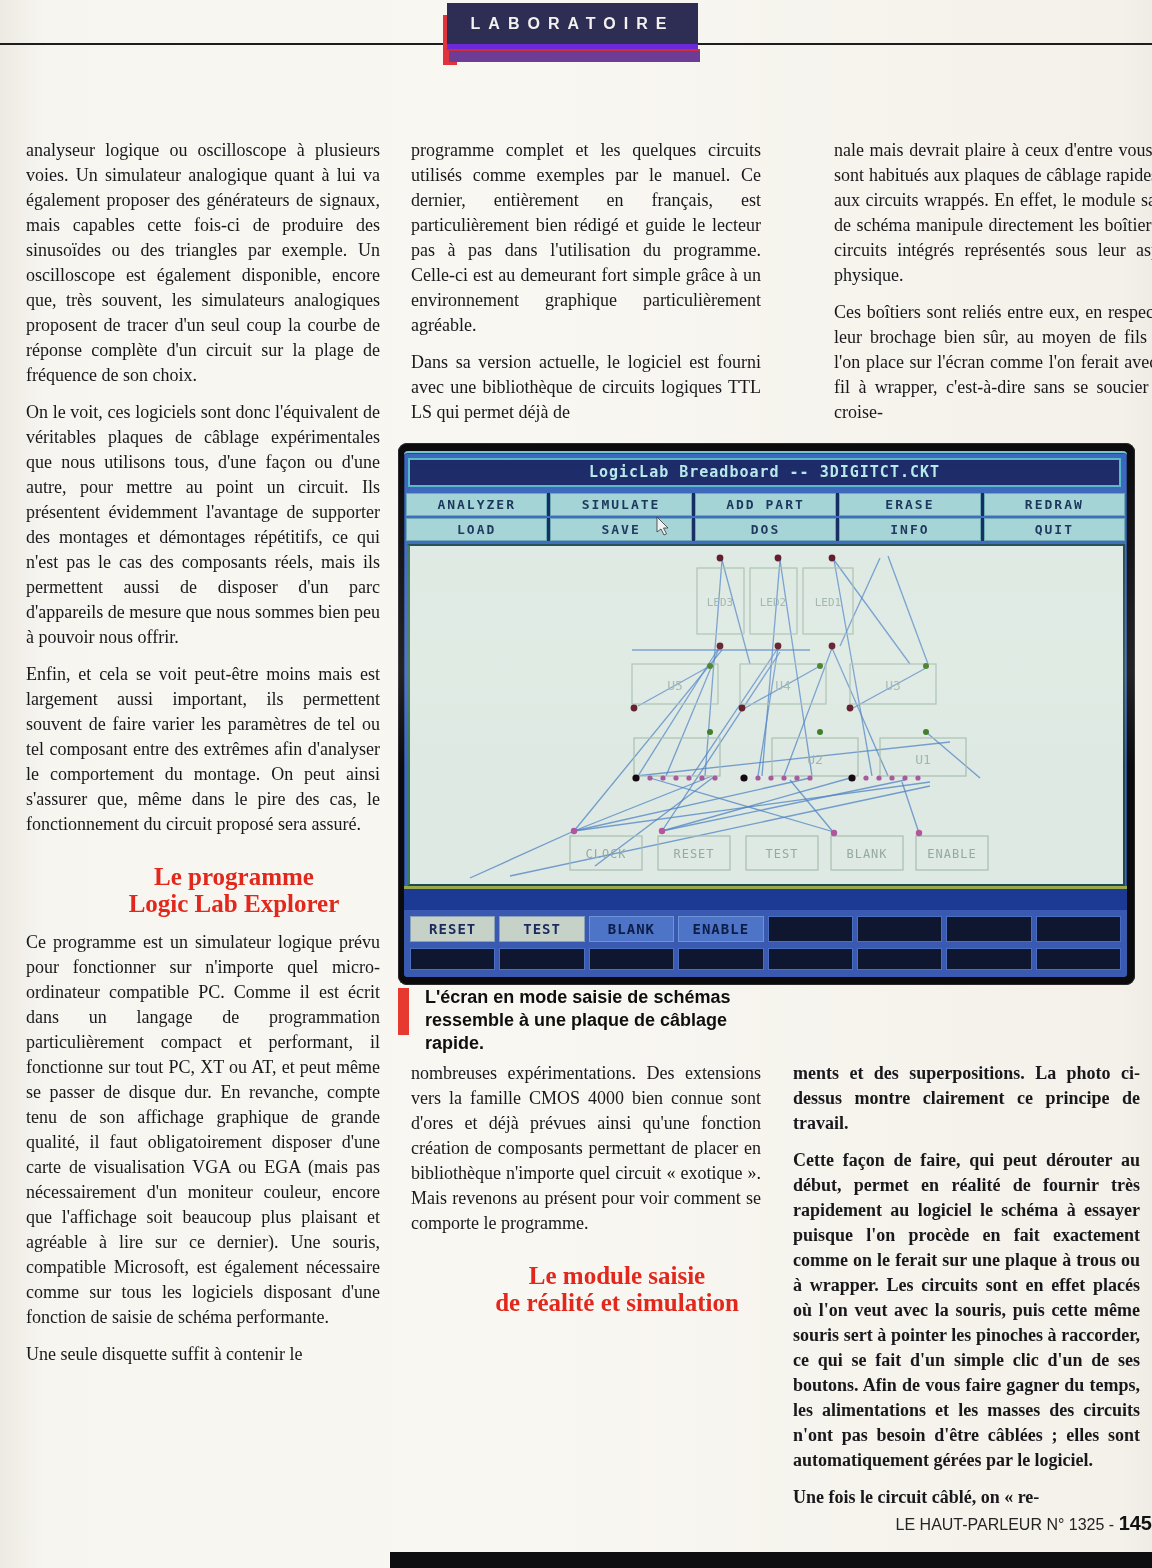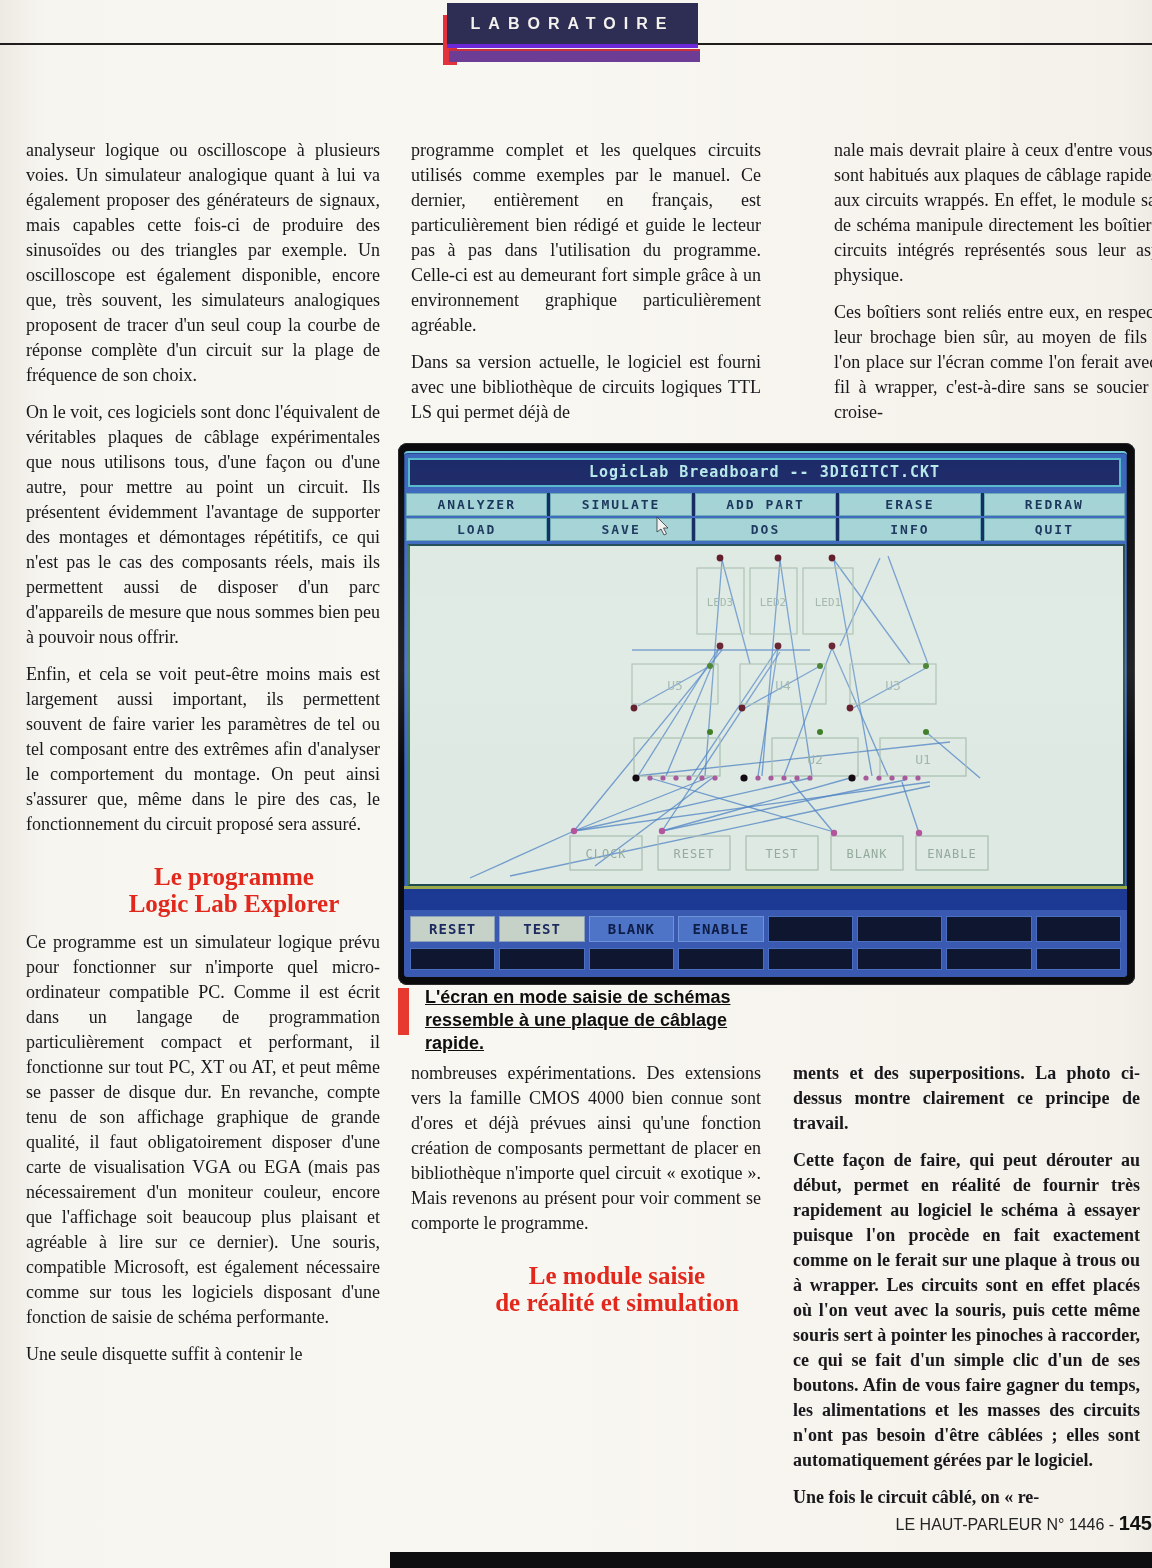--- a/index.html
+++ b/index.html
@@ -7,21 +7,21 @@
     width:1152px;height:1568px;position:relative;overflow:hidden;
     background:linear-gradient(90deg,#edeae3 0px,#f7f5f0 45px,#f9f7f2 520px,#f4f1ea 1120px,#efece5 1152px);
     font-family:"Liberation Serif",serif;
   }
   .abs{position:absolute;}
   
   #top-rule{left:0;top:43px;width:1152px;height:2px;background:#1e1c1c;}
   #banner{left:447px;top:3px;width:251px;height:41px;background:#2e2e54;
     display:flex;align-items:center;justify-content:center;
     color:#f4f2ee;font:bold 16px "Liberation Sans",sans-serif;letter-spacing:8px;
-    border-bottom:4px solid #6d28d9;}
+    border-bottom:6px solid #6d28d9;}
   #banner-redtab{left:443px;top:15px;width:14px;height:50px;background:#e1333b;}
   #banner-purple{left:449px;top:49px;width:251px;height:11px;background:#6d3d95;border-top:2px solid #cc2f3c;}
   
   .col{position:absolute;font:18px/25px "Liberation Serif",serif;text-align:justify;color:#18171b;}
   .col p{margin:12px;}
   #col1{left:14px;top:126px;width:378px;}
   #col2-top{left:399px;top:126px;width:374px;}
   #col3-top{left:822px;top:126px;width:371px;}
   #col2-bottom{left:399px;top:1049px;width:374px;}
   #col3-bottom{left:781px;top:1049px;width:371px;font-weight:bold;}
@@ -56,21 +56,21 @@
   .slot.blue{background:#4d74c6;color:#0e1c48;box-shadow:inset 0 0 0 1px #6f93d8;}
   .slot.empty{background:#0e1630;box-shadow:inset 0 0 0 1px #4a6ec0;}
   #mouse-cursor{position:absolute;left:252px;top:64px;width:14px;height:19px;z-index:5;}
   
   #photo-sheen{position:absolute;left:0;top:0;width:737px;height:542px;border-radius:9px;
     background:linear-gradient(180deg,rgba(255,255,255,0) 0%,rgba(255,255,255,.10) 42%,rgba(255,255,255,0) 60%);
     pointer-events:none;}
   
   #caption{left:398px;top:986px;width:385px;}
   #caption-bar{position:absolute;left:0;top:2px;width:11px;height:47px;background:#e6392f;}
-  #caption-text{margin-left:27px;font:bold 18px/23px "Liberation Sans",sans-serif;color:#0e0e0e;text-decoration:underline;}
+  #caption-text{margin-left:27px;font:bold 18px/23px "Liberation Sans",sans-serif;color:#0e0e0e;}
   
   #footer{left:781px;top:1512px;width:371px;text-align:right;
     font:16px "Liberation Sans",sans-serif;color:#242424;}
   #footer .page{font-weight:bold;font-size:20px;color:#111;}
   #bottom-bar{left:390px;top:1552px;width:762px;height:16px;background:#0e0e10;}
 </style>
 </head>
 <body>
 
 <div class="abs" id="top-rule"></div>
@@ -291,15 +291,15 @@
   </div>
 </div>
 
 <div class="col" id="col3-bottom">
   <p>ments et des superpositions. La photo ci-dessus montre clairement ce principe de travail.</p>
   <p>Cette façon de faire, qui peut dérouter au début, permet en réalité de fournir très rapidement au logiciel le schéma à essayer puisque l'on procède en fait exactement comme on le ferait sur une plaque à trous ou à wrapper. Les circuits sont en effet placés où l'on veut avec la souris, puis cette même souris sert à pointer les pinoches à raccorder, ce qui se fait d'un simple clic d'un de ses boutons. Afin de vous faire gagner du temps, les alimentations et les masses des circuits n'ont pas besoin d'être câblées ; elles sont automatiquement gérées par le logiciel.</p>
   <p>Une fois le circuit câblé, on « re-</p>
 </div>
 
 <div class="abs" id="footer">
-  <span>LE HAUT-PARLEUR N° 1446 - </span><span class="page">145</span>
+  <span>LE HAUT-PARLEUR N° 1325 - </span><span class="page">145</span>
 </div>
 <div class="abs" id="bottom-bar"></div>
 
 </body></html>

